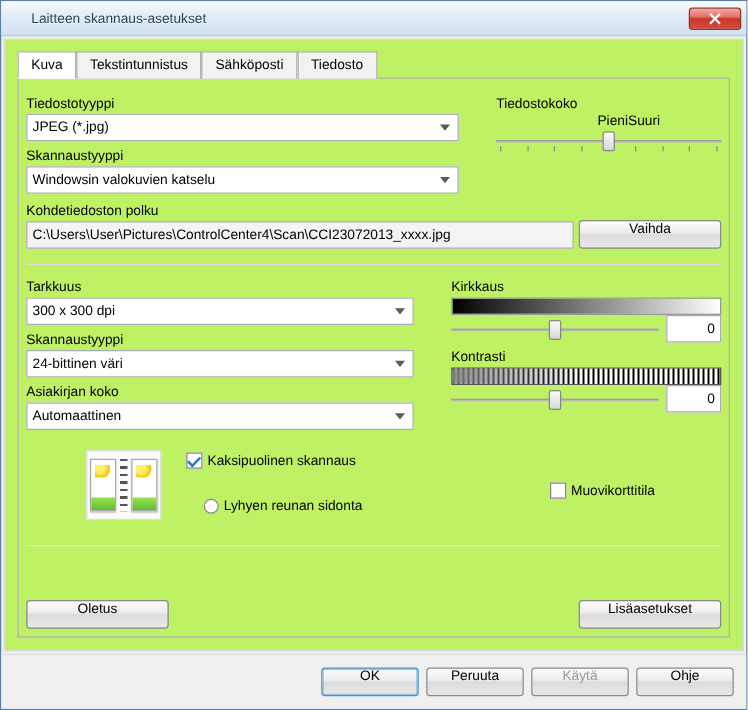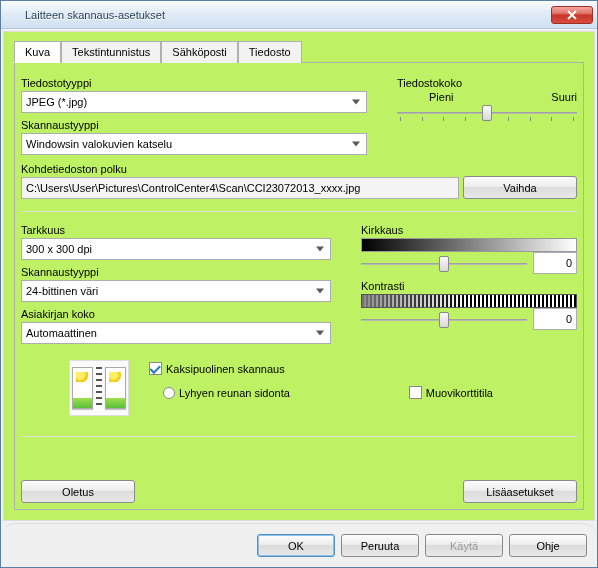--- a/index.html
+++ b/index.html
@@ -16,51 +16,51 @@
   .tabbody { padding: 8px 6px 6px 6px; flex: 1; display: flex; flex-direction: column; gap: 2px; border:1px solid #b0b0b0; border-top:none;}
   .row { display: flex; gap: 30px; }
   .col-left { flex: 1; }
   .col-right { width: 180px; }
   .label { margin-top: 6px; margin-bottom: 2px; color: #000; }
   .select { width: 100%; height: 22px; border: 1px solid #abadb3; background: #fff; display: flex; align-items: center; padding: 0 4px; position: relative; cursor: pointer; }
   .select::after { content: ""; position: absolute; right: 6px; top: 50%; transform: translateY(-50%); border-left: 4px solid transparent; border-right: 4px solid transparent; border-top: 5px solid #5a5a5a; }
   .pathfield { width: 100%; height: 22px; border: 1px solid #abadb3; background: #f4f4f4; padding: 0 4px; display: flex; align-items: center; color: #000; }
   .pathrow { display: flex; gap: 4px; align-items: flex-end; }
   .pathrow .left { flex: 1; }
-  .btn { height: 23px; border: 1px solid #8a8a8a; background: linear-gradient(to bottom, #fdfdfd 0%, #ececec 45%, #dcdcdc 50%, #e8e8e8 100%); border-radius: 3px; display: inline-flex; align-items: center; justify-content: center; cursor: pointer; padding: 0 8px; }
+  .btn { height: 23px; border: 1px solid #8a8a8a; background: linear-gradient(to bottom, #fdfdfd 0%, #ececec 45%, #dcdcdc 50%, #e8e8e8 100%); border-radius: 3px; display: inline-flex; align-items: flex-start; justify-content: center; cursor: pointer; padding: 0 8px; }
   .btn.wide { width: 114px; }
   .btn.disabled { color: #9a9a9a; cursor: default; }
   .slider-track { position: relative; height: 18px; }
   .slider-line { position: absolute; left: 0; right: 0; top: 50%; height: 2px; background: #b8b8b8; border-top: 1px solid #a0a0a0; }
   .slider-thumb { position: absolute; top: 2px; width: 10px; height: 16px; background: linear-gradient(to bottom, #fafafa, #d8d8d8); border: 1px solid #888; border-radius: 2px; transform: translateX(-50%); cursor: pointer; }
   .slider-ticks { position: absolute; left: 3px; right: 3px; top: 14px; display: flex; justify-content: space-between; }
   .tick { width: 1px; height: 4px; background: #888; }
-  .filesize-labels { display: flex; justify-content: space-between; font-size: 11px; padding-left: 32px; }
+  .filesize-labels { display: flex; justify-content: center; font-size: 11px; padding-left: 32px; }
   .sep { border-top: 1px solid #e0e0e0; margin: 10px 0 4px 0; }
   .slider-row { display: flex; align-items: center; gap: 6px; }
   .slider-row .track-wrap { flex: 1; }
   .valbox { width: 44px; height: 22px; border: 1px solid #abadb3; background: #fff; text-align: right; padding: 0 4px; display: flex; align-items: center; justify-content: flex-end; }
   .gradient-bw { height: 14px; background: linear-gradient(to right, #000 0%, #fff 100%); border: 1px solid #999; }
   .stripes { height: 14px; border: 1px solid #555; background-image: linear-gradient(to right, #000 0%, #000 50%, #fff 50%, #fff 100%); background-size: 4px 100%; position: relative; }
   .stripes::before { content: ""; position: absolute; inset: 0; background-image: linear-gradient(to right, #000 0%, #000 50%, #fff 50%, #fff 100%); background-size: 4px 100%; }
   .stripes .overlay { position: absolute; inset: 0; background: linear-gradient(to right, rgba(128,128,128,0.9) 0%, rgba(128,128,128,0) 50%, rgba(128,128,128,0) 100%); }
   .duplex-row { display: flex; gap: 20px; align-items: flex-start; margin-top: 14px; }
   .duplex-img { width: 60px; height: 56px; display: flex; gap: 3px; align-items: center; justify-content: center; border:1px solid #ddd; padding:2px; background:#fbfbfb;}
   .page { width: 22px; height: 42px; background: #fff; border: 1px solid #aaa; position: relative; box-shadow: 0 1px 1px rgba(0,0,0,0.2);}
   .sun { position: absolute; top: 4px; left: 3px; width: 14px; height: 10px; background: radial-gradient(circle at 30% 30%, #ffef66 30%, #f0c400 60%, transparent 70%); }
   .grass { position: absolute; bottom: 0; left: 0; right: 0; height: 10px; background: linear-gradient(to top, #5bbf3a, #9de04a); }
   .spiral { width: 6px; height: 42px; background: repeating-linear-gradient(to bottom, #555 0 2px, transparent 2px 6px); }
-  .duplex-opts { display: flex; flex-direction: column; gap: 12px; margin-top:2px;}
+  .duplex-opts { display: flex; flex-direction: column; gap: 24px; margin-top:2px;}
   .check { display: flex; align-items: center; gap: 4px; }
   .checkbox { width: 13px; height: 13px; border: 1px solid #888; background: #fff; display: flex; align-items: center; justify-content: center; cursor: pointer; }
   .checkbox.checked::after { content: ""; width: 8px; height: 4px; border-left: 2px solid #2a7abf; border-bottom: 2px solid #2a7abf; transform: rotate(-45deg) translate(0px,-1px); }
   .radio { width: 12px; height: 12px; border: 1px solid #888; border-radius: 50%; background: #fff; display: flex; align-items: center; justify-content: center; cursor: pointer; }
   .radio.checked::after { content: ""; width: 6px; height: 6px; background: #3b86c6; border-radius: 50%; }
   .bottom-row { display: flex; justify-content: space-between; margin-top: auto; padding-top: 12px; }
-  .footer { height: 44px; background: #f0f0f0; border-top: 1px solid #dcdcdc; display: flex; align-items: center; justify-content: flex-end; gap: 6px; padding: 0 10px; border-radius: 15px; }
+  .footer { height: 44px; background: #f0f0f0; border-top: 1px solid #dcdcdc; display: flex; align-items: center; justify-content: flex-end; gap: 6px; padding: 0 10px; }
   .footer .btn { width: 78px; }
   .footer .btn.primary { border-color:#4a90c2; box-shadow: inset 0 0 0 1px rgba(120,180,230,0.8);}
 </style>
 </head>
 <body>
 
 <div class="window">
   <div class="titlebar">
     <span class="titlebar-text">Laitteen skannaus-asetukset</span>
     <div class="close-btn">
@@ -198,21 +198,21 @@
           <div class="check">
             <div class="checkbox checked"></div>
             <span>Kaksipuolinen skannaus</span>
           </div>
           <div class="check" style="margin-left:14px">
             <div class="radio"></div>
             <span>Lyhyen reunan sidonta</span>
           </div>
         </div>
         <div style="flex:1"></div>
-        <div class="check" style="margin-top:26px;margin-right:84px">
+        <div class="check" style="margin-top:26px;margin-right:53px">
           <div class="checkbox"></div>
           <span>Muovikorttitila</span>
         </div>
       </div>
 
       <div class="sep" style="margin-top:18px"></div>
       <div class="bottom-row">
         <div class="btn wide">
             <span>Oletus</span>
           </div>

